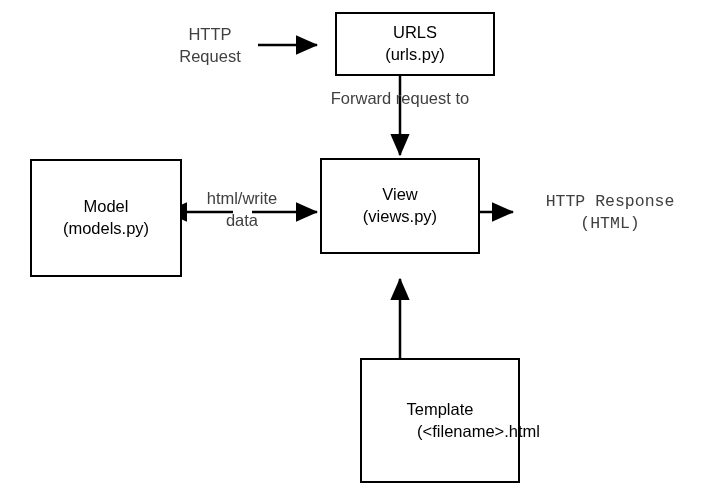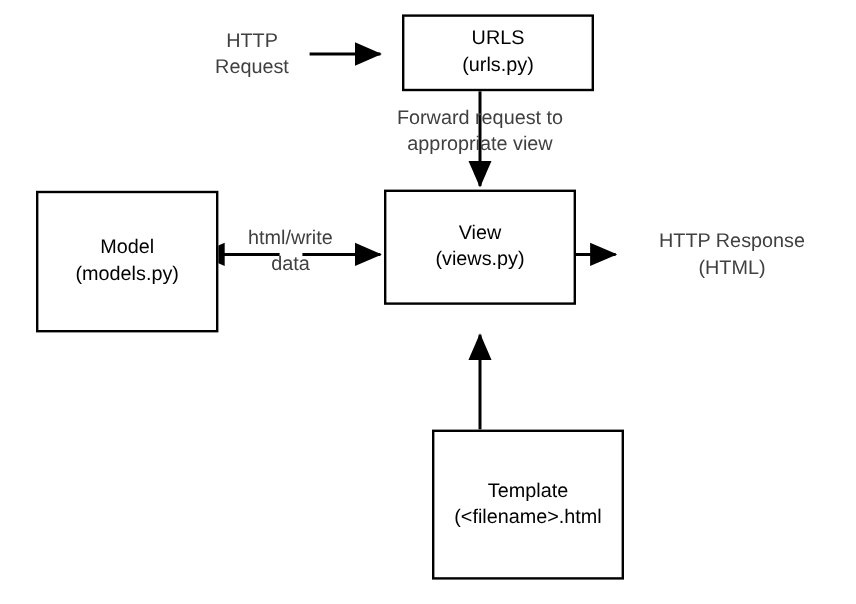--- a/index.html
+++ b/index.html
@@ -32,21 +32,21 @@
     font-size: 16.5px;
     line-height: 1.32;
     color: #000000;
     white-space: nowrap;
     text-align: center;
   }
   
   .node-overflow {
     position: relative;
     width: 200px;
-    text-align: center;
+    text-align: right;
   }
   .edge-label {
     position: absolute;
     font-size: 16.5px;
     line-height: 1.32;
     color: #404040;
     text-align: center;
     white-space: nowrap;
     z-index: 4;
   }
@@ -59,21 +59,21 @@
     z-index: 1;
   }
   #box-urls   { left: 320px; top: 12px;  width: 160px; height: 64px; margin-left: 15px; }
   #box-model  { left: 30px;  top: 159px; width: 152px; height: 118px; }
   #box-view   { left: 320px; top: 158px; width: 160px; height: 96px; }
   #box-template { left: 320px; top: 358px; width: 160px; height: 125px; margin-left: 40px; }
 
   #label-http-request  { left: 158px; top: 24px;  width: 104px; }
   #label-forward       { left: 310px; top: 88px;  width: 180px; }
   #label-readwrite     { left: 185px; top: 188px; width: 114px; }
-  #label-http-response { left: 520px; top: 191px; width: 180px; }
+  #label-http-response { left: 520px; top: 191px; width: 180px; font-family: Liberation Mono, monospace; }
 </style>
 </head>
 <body>
 
 <div id="canvas">
 
   <svg class="svg-layer" viewBox="0 0 713 503" xmlns="http://www.w3.org/2000/svg">
     <defs>
       <marker id="ah-right" markerWidth="9" markerHeight="9" refX="8.5" refY="4.5" orient="auto" markerUnits="strokeWidth">
         <path d="M0,0.6 L9,4.5 L0,8.4 z" fill="#000000"></path>
@@ -122,21 +122,20 @@
     <div class="node-line node-overflow">(&lt;filename&gt;.html</div>
   </div>
 
   <div class="edge-label" id="label-http-request">
     <div>HTTP</div>
     <div>Request</div>
   </div>
 
   <div class="edge-label" id="label-forward">
     <div>Forward request to</div>
-    <div>appropriate view</div>
   </div>
 
   <div class="edge-label" id="label-readwrite">
     <div>html/write</div>
     <div>data</div>
   </div>
 
   <div class="edge-label" id="label-http-response">
     <div>HTTP Response</div>
     <div>(HTML)</div>

